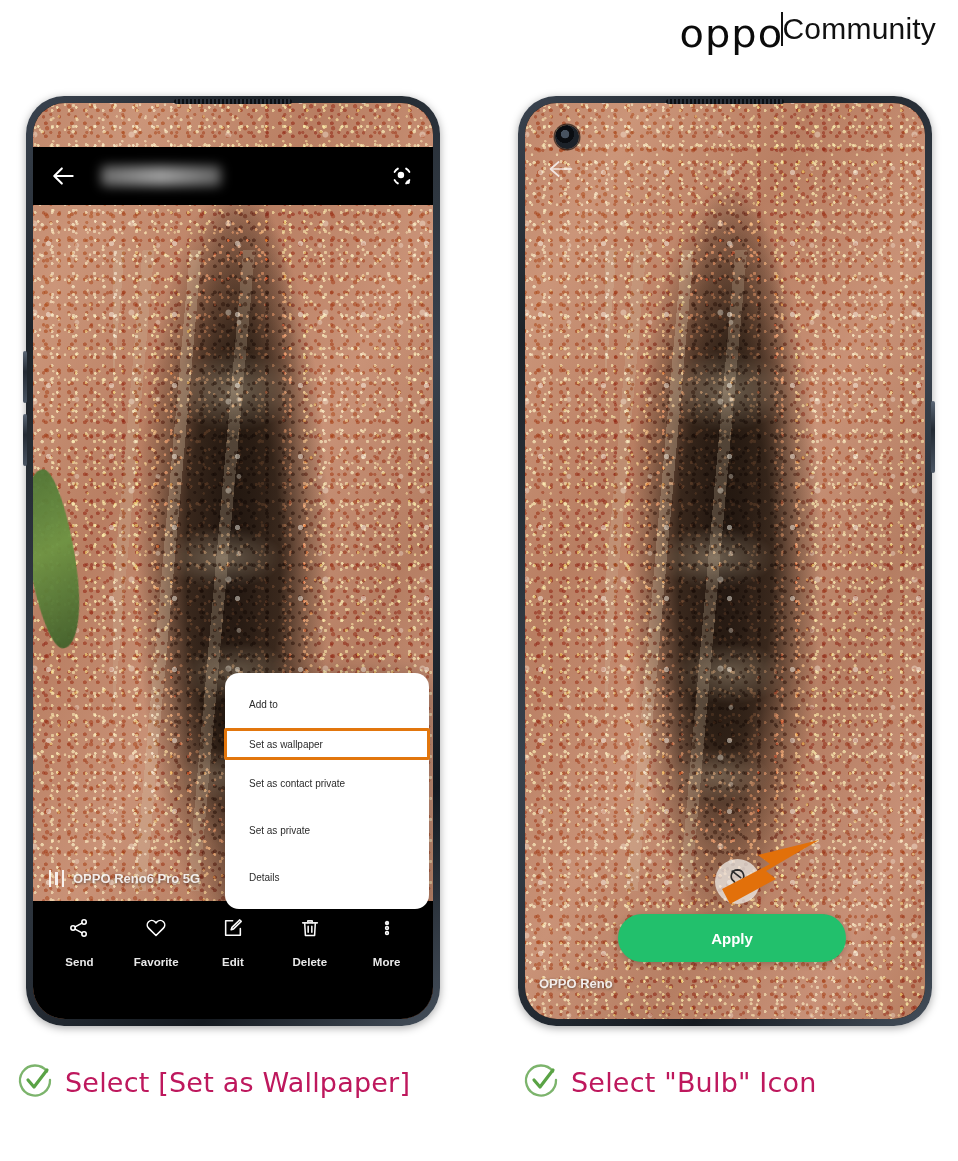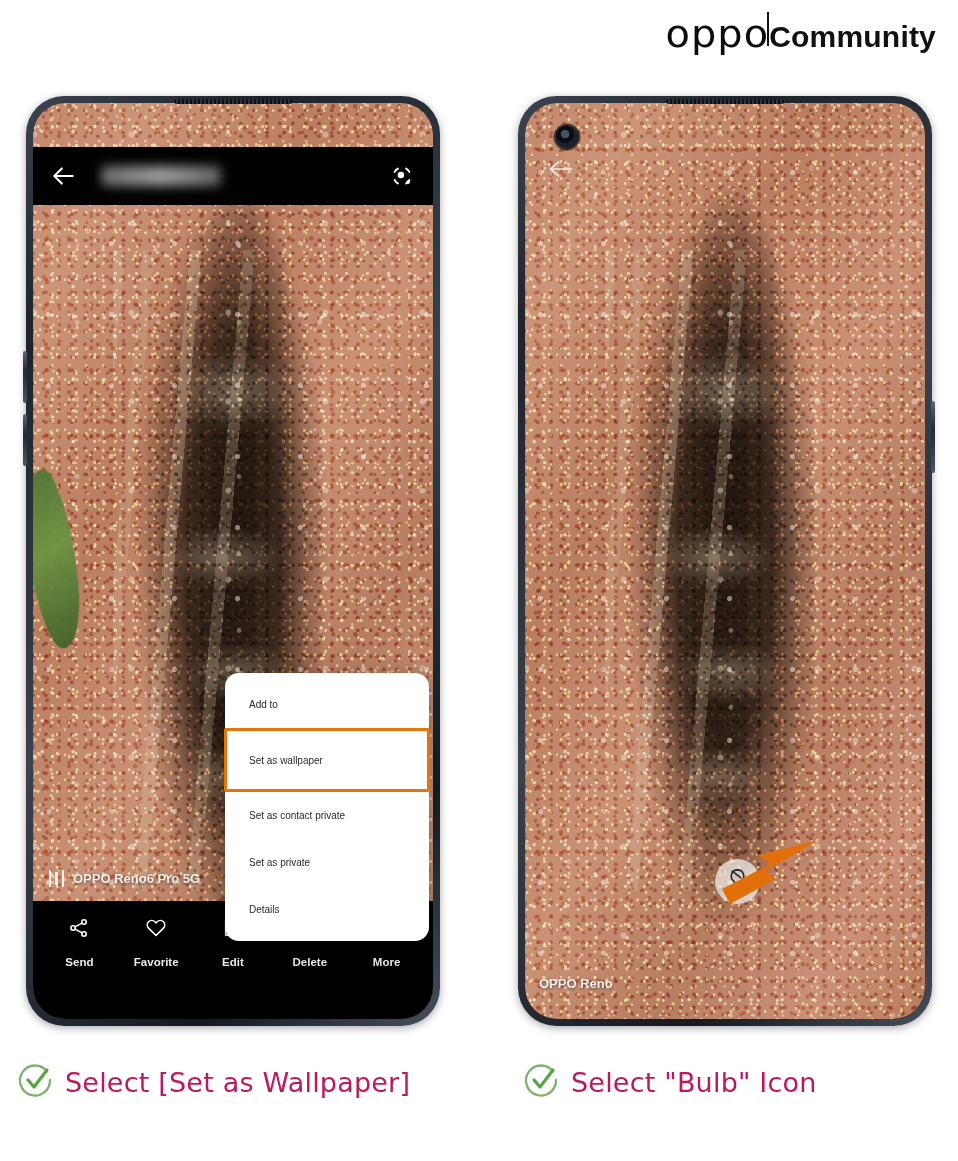--- a/index.html
+++ b/index.html
@@ -16,21 +16,21 @@
     position: absolute; top: 12px; right: 22px;
     display: flex; align-items: flex-start; gap: 0;
     height: 46px;
   }
   .brand-oppo {
     font-size: 38px; letter-spacing: 1px; color: #0b0b0b;
     font-family: "DejaVu Sans", sans-serif; font-weight: 400;
     transform: scaleX(1.05);
   }
   .brand-sep { width: 2px; height: 34px; background: #111; }
-  .brand-community { font-size: 30px; color: #111; font-weight: 700; letter-spacing: 0.2px; margin-top: 8px; }
+  .brand-community { font-size: 30px; color: #111; font-weight: 400; letter-spacing: 0.2px; }
 
   
   .phone {
     position: absolute;
     border-radius: 38px;
     background: linear-gradient(135deg,#3b4450 0%,#1d2329 18%,#39424d 50%,#151a20 82%,#454f5b 100%);
     padding: 7px;
     box-shadow: 0 2px 9px rgba(0,0,0,.34);
   }
   .phone-inner {
@@ -164,21 +164,21 @@
     box-shadow: 0 5px 22px rgba(0,0,0,.35);
     padding: 8px 0;
   }
   .menu-item {
     height: 47px; display: flex; align-items: center;
     padding: 0 24px; font-size: 10px; color: #2b2b2b;
     font-family: "Liberation Sans", sans-serif;
   }
   .menu-item.highlight {
     border: 3px solid #e2760d; border-radius: 2px;
-    margin: 0 -1px; padding-left: 22px; height: 64px;
+    margin: 0 -1px; padding-left: 22px; height: 32px;
   }
 
   
   .tool-bar {
     position: absolute; left: 0; right: 0; bottom: 0; height: 118px;
     background: #000; z-index: 6;
     display: flex; align-items: flex-start; justify-content: space-around;
     padding: 16px 8px 0;
   }
   .tool {
@@ -399,20 +399,23 @@
         <span>
           <svg viewBox="0 0 24 24" fill="none" stroke="#2b2b2b" stroke-width="1.5" stroke-linecap="round" stroke-linejoin="round">
             <path d="M12 3.4a5.6 5.6 0 0 0-3.3 10.1c.6.5.9 1.1.9 1.8v.5h4.8v-.5c0-.7.3-1.3.9-1.8A5.6 5.6 0 0 0 12 3.4Z"></path>
             <line x1="9.4" y1="18" x2="14.6" y2="18"></line>
             <line x1="10.2" y1="20.3" x2="13.8" y2="20.3"></line>
             <line x1="7.3" y1="4.6" x2="14.8" y2="10.4"></line>
           </svg>
         </span>
       </div>
 
+      <div class="apply-btn">
+        <span>Apply</span>
+      </div>
 
     </div>
   </div>
 
   <div class="arrow-pointer">
     <svg viewBox="0 0 104 72" fill="#e2700a">
       <path d="M101 2 48 33 58 41 12 66 4 51 52 26 40 17Z"></path>
     </svg>
   </div>
 

